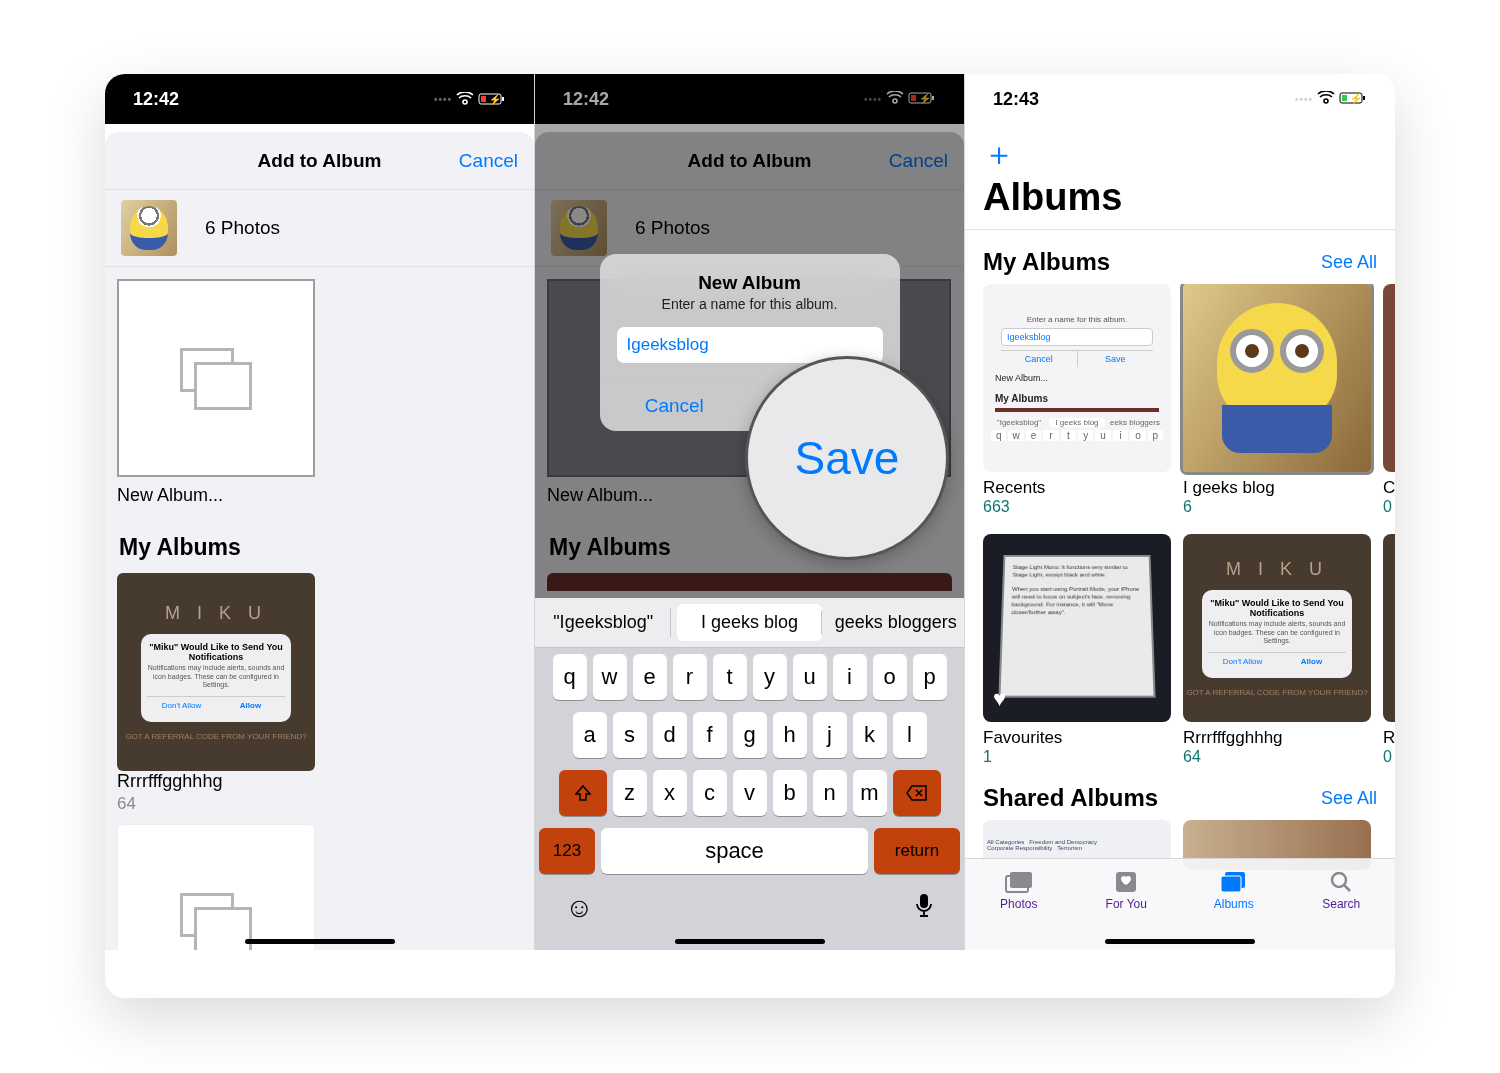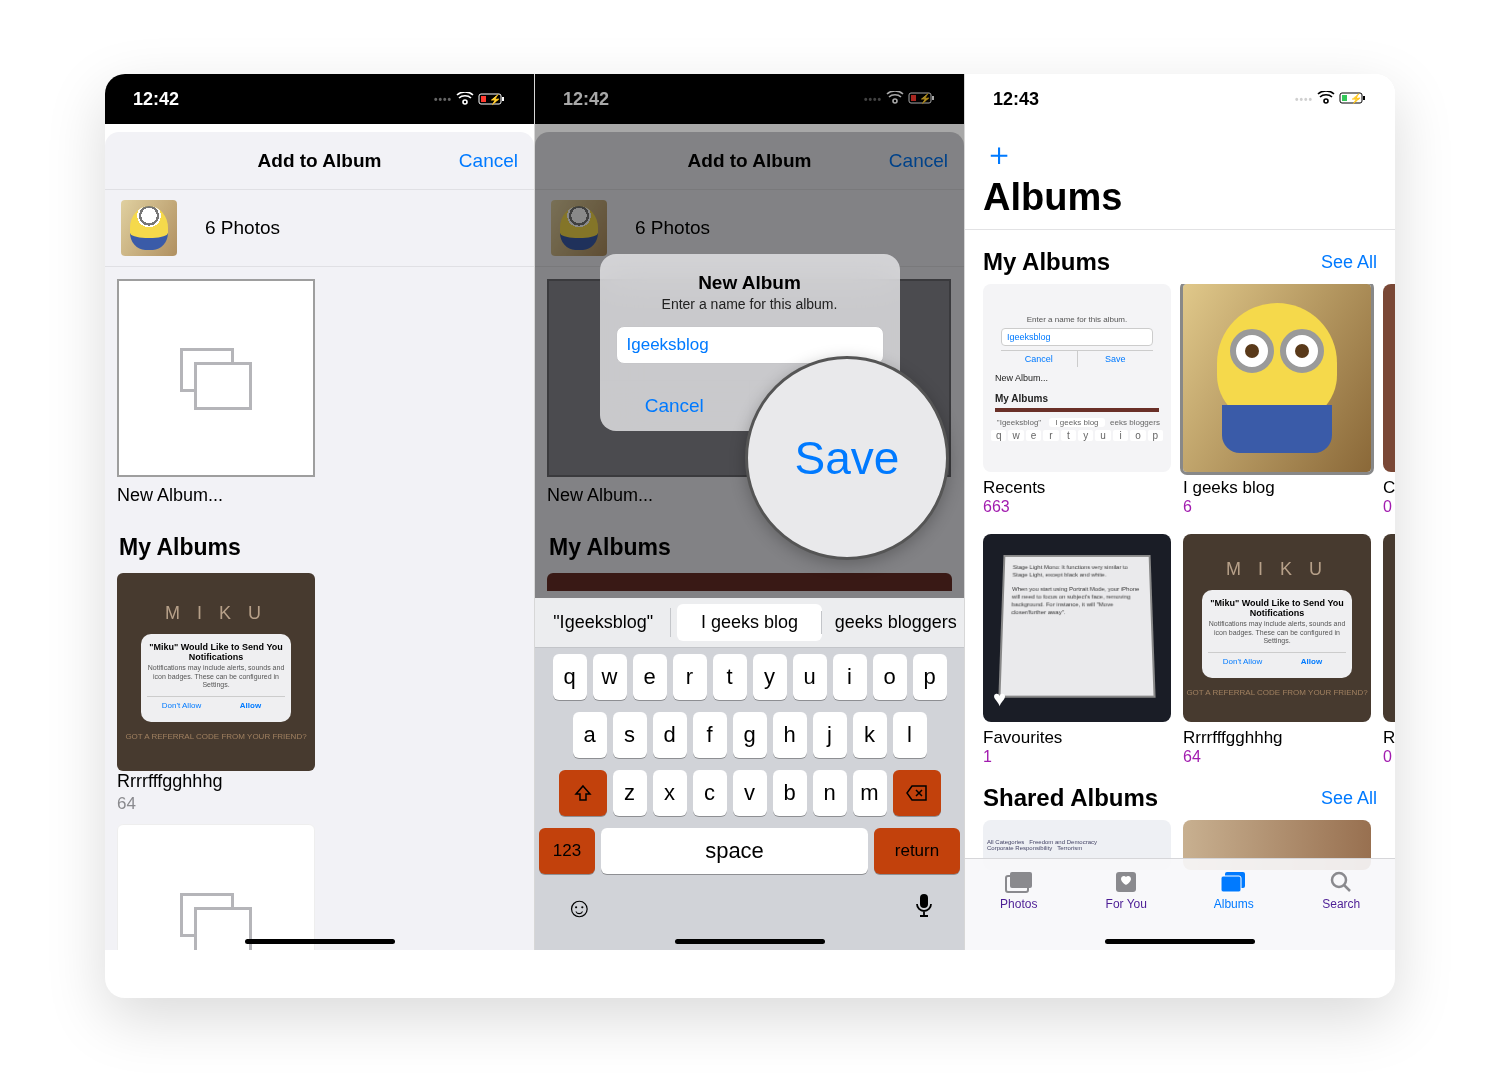--- a/index.html
+++ b/index.html
@@ -177,21 +177,21 @@
   .sec-row .link{color:#007aff;font-size:18px;}
   .hcarousel{display:flex;gap:12px;padding:0 18px;overflow:hidden;}
   .album{width:188px;flex:0 0 188px;}
   .album .acover{
     width:188px;height:188px;border-radius:8px;
     background:#ddd;overflow:hidden;display:flex;align-items:center;justify-content:center;
     font-size:10px;color:#666;flex-direction:column;
   }
   .album.highlight .acover{outline:3px solid #888;outline-offset:0;border-radius:4px;}
   .album .aname{font-size:17px;margin-top:6px;}
-  .album .acount{font-size:16px;color:#a21caf;}
+  .album .acount{font-size:16px;color:#0f766e;}
   .fav-heart{align-self:flex-start;margin:6px;color:#fff;font-size:22px;}
   .tabbar{
     position:absolute;bottom:0;left:0;right:0;height:92px;
     background:#f7f7f9e8;border-top:1px solid #d6d6d9;
     display:flex;padding-top:8px;
   }
   .tab{flex:1;text-align:center;font-size:12px;color:#4c1d95;}
   .tab.active{color:#007aff;}
   .tab .ticon{font-size:26px;height:30px;display:flex;align-items:center;justify-content:center;}
   .minion-big{width:130px;height:150px;position:relative;}

